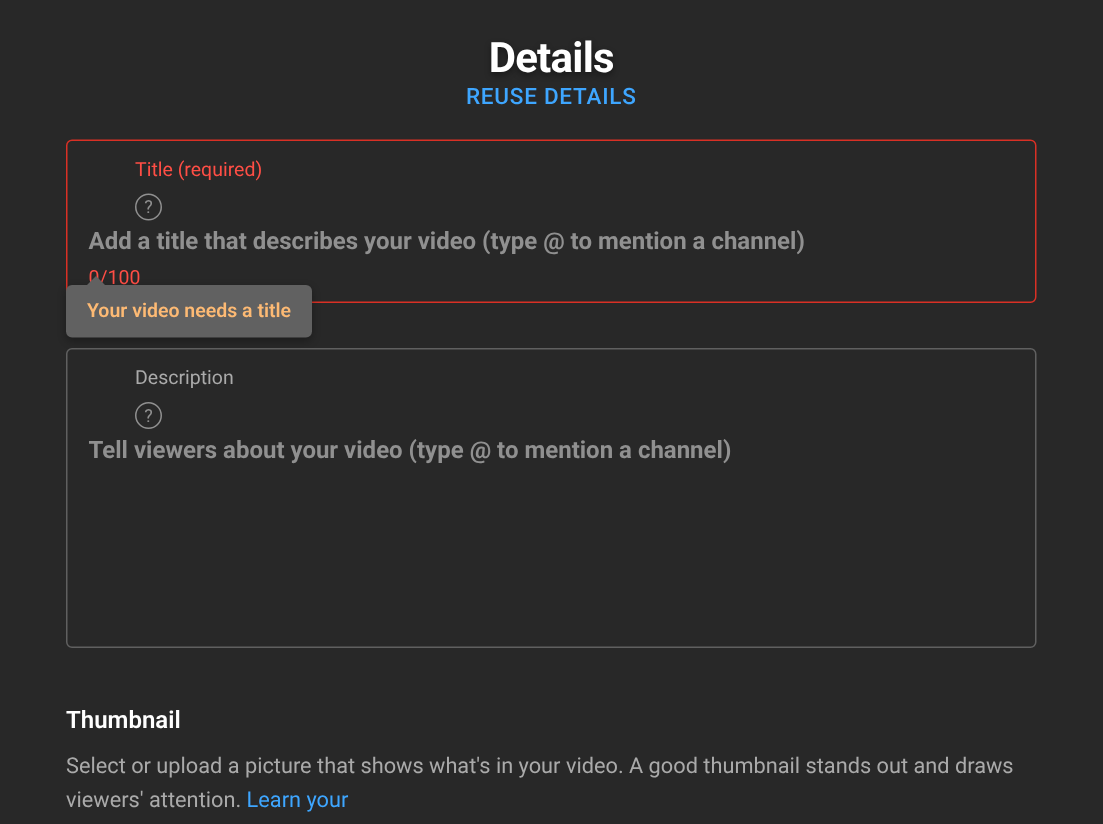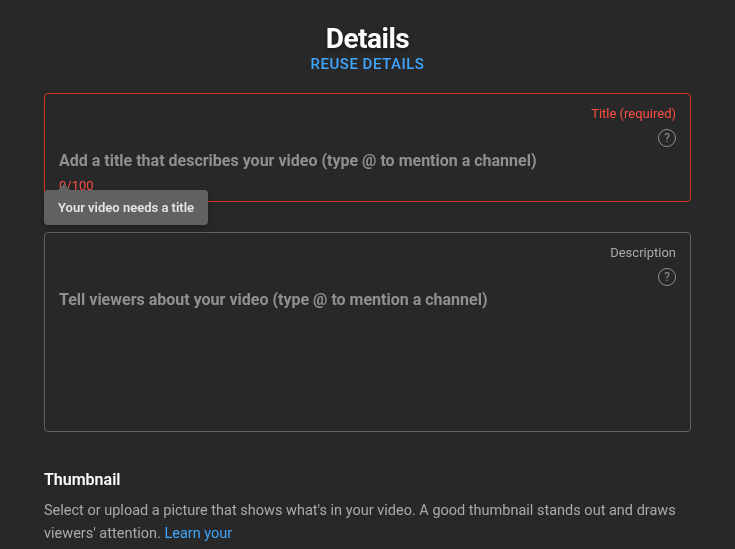--- a/index.html
+++ b/index.html
@@ -46,23 +46,24 @@
     .title-field {
       border: 1px solid #d93025;
     }
     .description-field {
       border: 1px solid #606060;
       min-height: 200px;
       margin-bottom: 38px;
     }
     .field-label-row {
       display: flex;
-      align-items: flex-end;
+      align-items: flex-start;
       gap: 8px;
       margin-bottom: 4px;
+      margin-left: 31px;
     }
     .field-label {
       font-size: 13px;
     }
     .field-label.error {
       color: #ff4e45;
     }
     .field-label.normal {
       color: #aaaaaa;
     }
@@ -91,21 +92,21 @@
     .char-counter {
       font-size: 13px;
       color: #ff4e45;
       margin-top: 8px;
     }
     .tooltip {
       position: absolute;
       top: 190px;
       left: 44px;
       background: #616161;
-      color: #e5e5e5;
+      color: #fdba74;
       font-size: 13px;
       font-weight: 600;
       padding: 10px 14px;
       border-radius: 4px;
       box-shadow: 0 2px 6px rgba(0,0,0,0.3);
       z-index: 10;
     }
     .tooltip::before {
       content: '';
       position: absolute;

